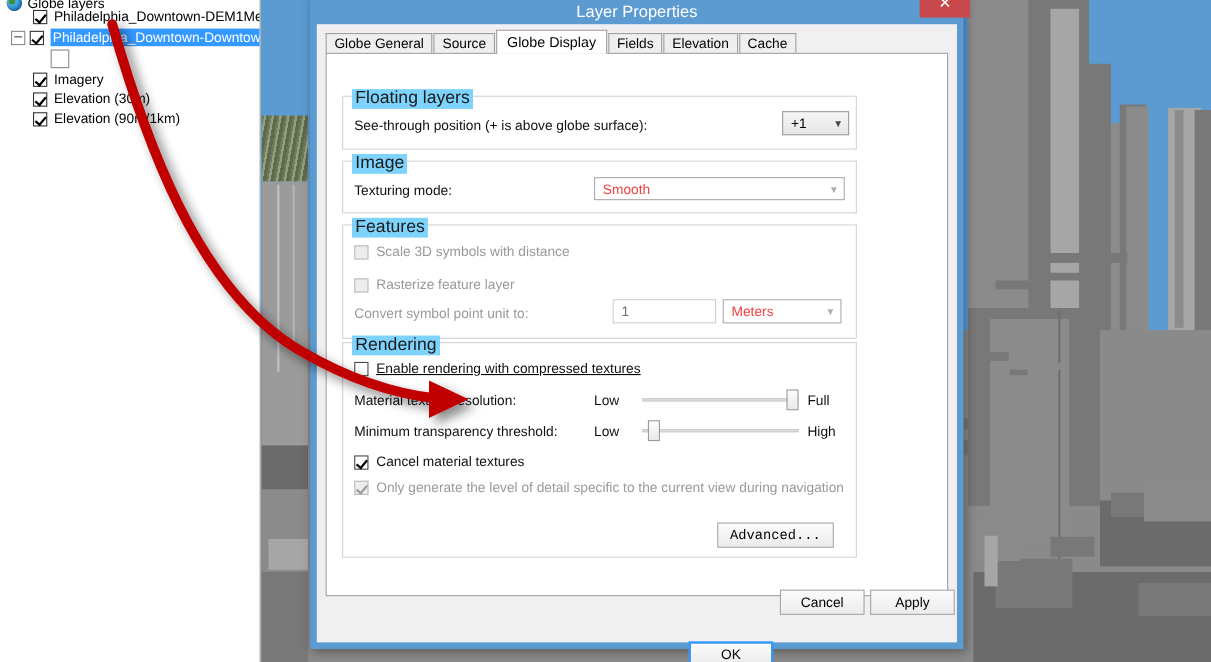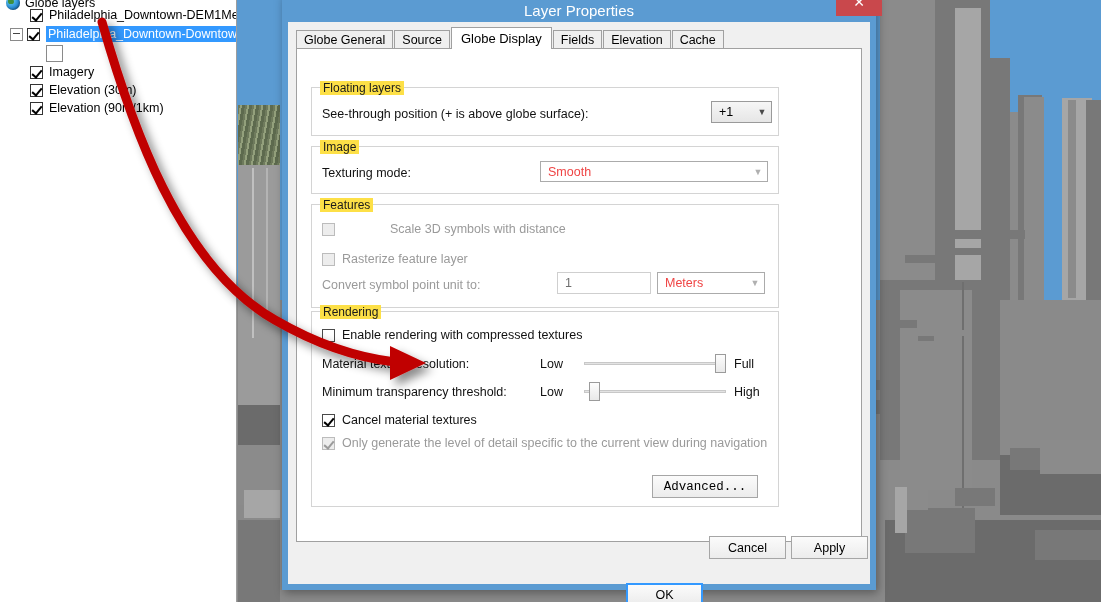--- a/index.html
+++ b/index.html
@@ -123,22 +123,22 @@
   }
   #tabpage {
     position: absolute; left: 8px; top: 26px; right: 8px; bottom: 42px;
     background: #ffffff; border: 1px solid #a0a0a0; box-sizing: border-box;
   }
 
   .group {
     position: absolute; border: 1px solid #d4d4d4; box-sizing: border-box;
   }
   .group-title {
-    position: absolute; top: -7px; left: 8px; background: #fde047;
-    padding: 0 3px; font-size: 12px; color: #1a1a1a;
+    position: absolute; top: -7px; left: 8px; background: #7dd3fc;
+    padding: 0 3px; font-size: 16px; color: #1a1a1a;
   }
   .fld-label { position: absolute; font-size: 12.5px; color: #111; white-space: nowrap; }
   .fld-label.dim { color: #9a9a9a; }
 
   .combo {
     position: absolute; border: 1px solid #ababab; background: #ffffff;
     box-sizing: border-box; font-size: 12.5px; display: flex; align-items: center;
     cursor: pointer;
   }
   .combo.filled { background: linear-gradient(#f6f6f6,#e6e6e6); border-color: #9a9a9a; }
@@ -321,42 +321,42 @@
           <span class="fld-label" style="left:10px; top:19px;">Texturing mode:</span>
           <div class="combo dim" style="left:228px; top:14px; width:228px; height:21px;">
             <span class="val">Smooth</span>
             <span class="arr">▼</span>
           </div>
         </div>
 
         <div class="group" style="left:14px; top:155px; width:468px; height:104px;">
           <span class="group-title">Features</span>
 
-          <div class="chk disabled" style="left:10px; top:17px;gap:48px;">
+          <div class="chk disabled" style="left:10px; top:17px;">
             <span class="box"></span>
             <span class="txt">Scale 3D symbols with distance</span>
           </div>
 
           <div class="chk disabled" style="left:10px; top:47px;">
             <span class="box"></span>
             <span class="txt">Rasterize feature layer</span>
           </div>
 
           <span class="fld-label dim" style="left:10px; top:73px;">Convert symbol point unit to:</span>
           <div class="textbox" style="left:245px; top:67px; width:94px; height:22px;">1</div>
           <div class="combo dim" style="left:345px; top:67px; width:108px; height:22px;">
             <span class="val">Meters</span>
             <span class="arr">▼</span>
           </div>
         </div>
 
         <div class="group" style="left:14px; top:262px; width:468px; height:196px;text-align:center;">
           <span class="group-title">Rendering</span>
 
-          <div class="chk" style="left:10px; top:16px;">
+          <div class="chk" style="left:10px; top:16px;text-decoration:underline;">
             <span class="box"></span>
             <span class="txt">Enable rendering with compressed textures</span>
           </div>
 
           <span class="fld-label" style="left:10px; top:45px;">Material texture resolution:</span>
           <span class="sl-end" style="left:228px; top:45px;">Low</span>
           <div class="slider" style="left:272px; top:41px; width:142px;">
             <div class="track"></div>
             <div class="thumb" id="thumb-res" style="left: 131px;"></div>
           </div>

